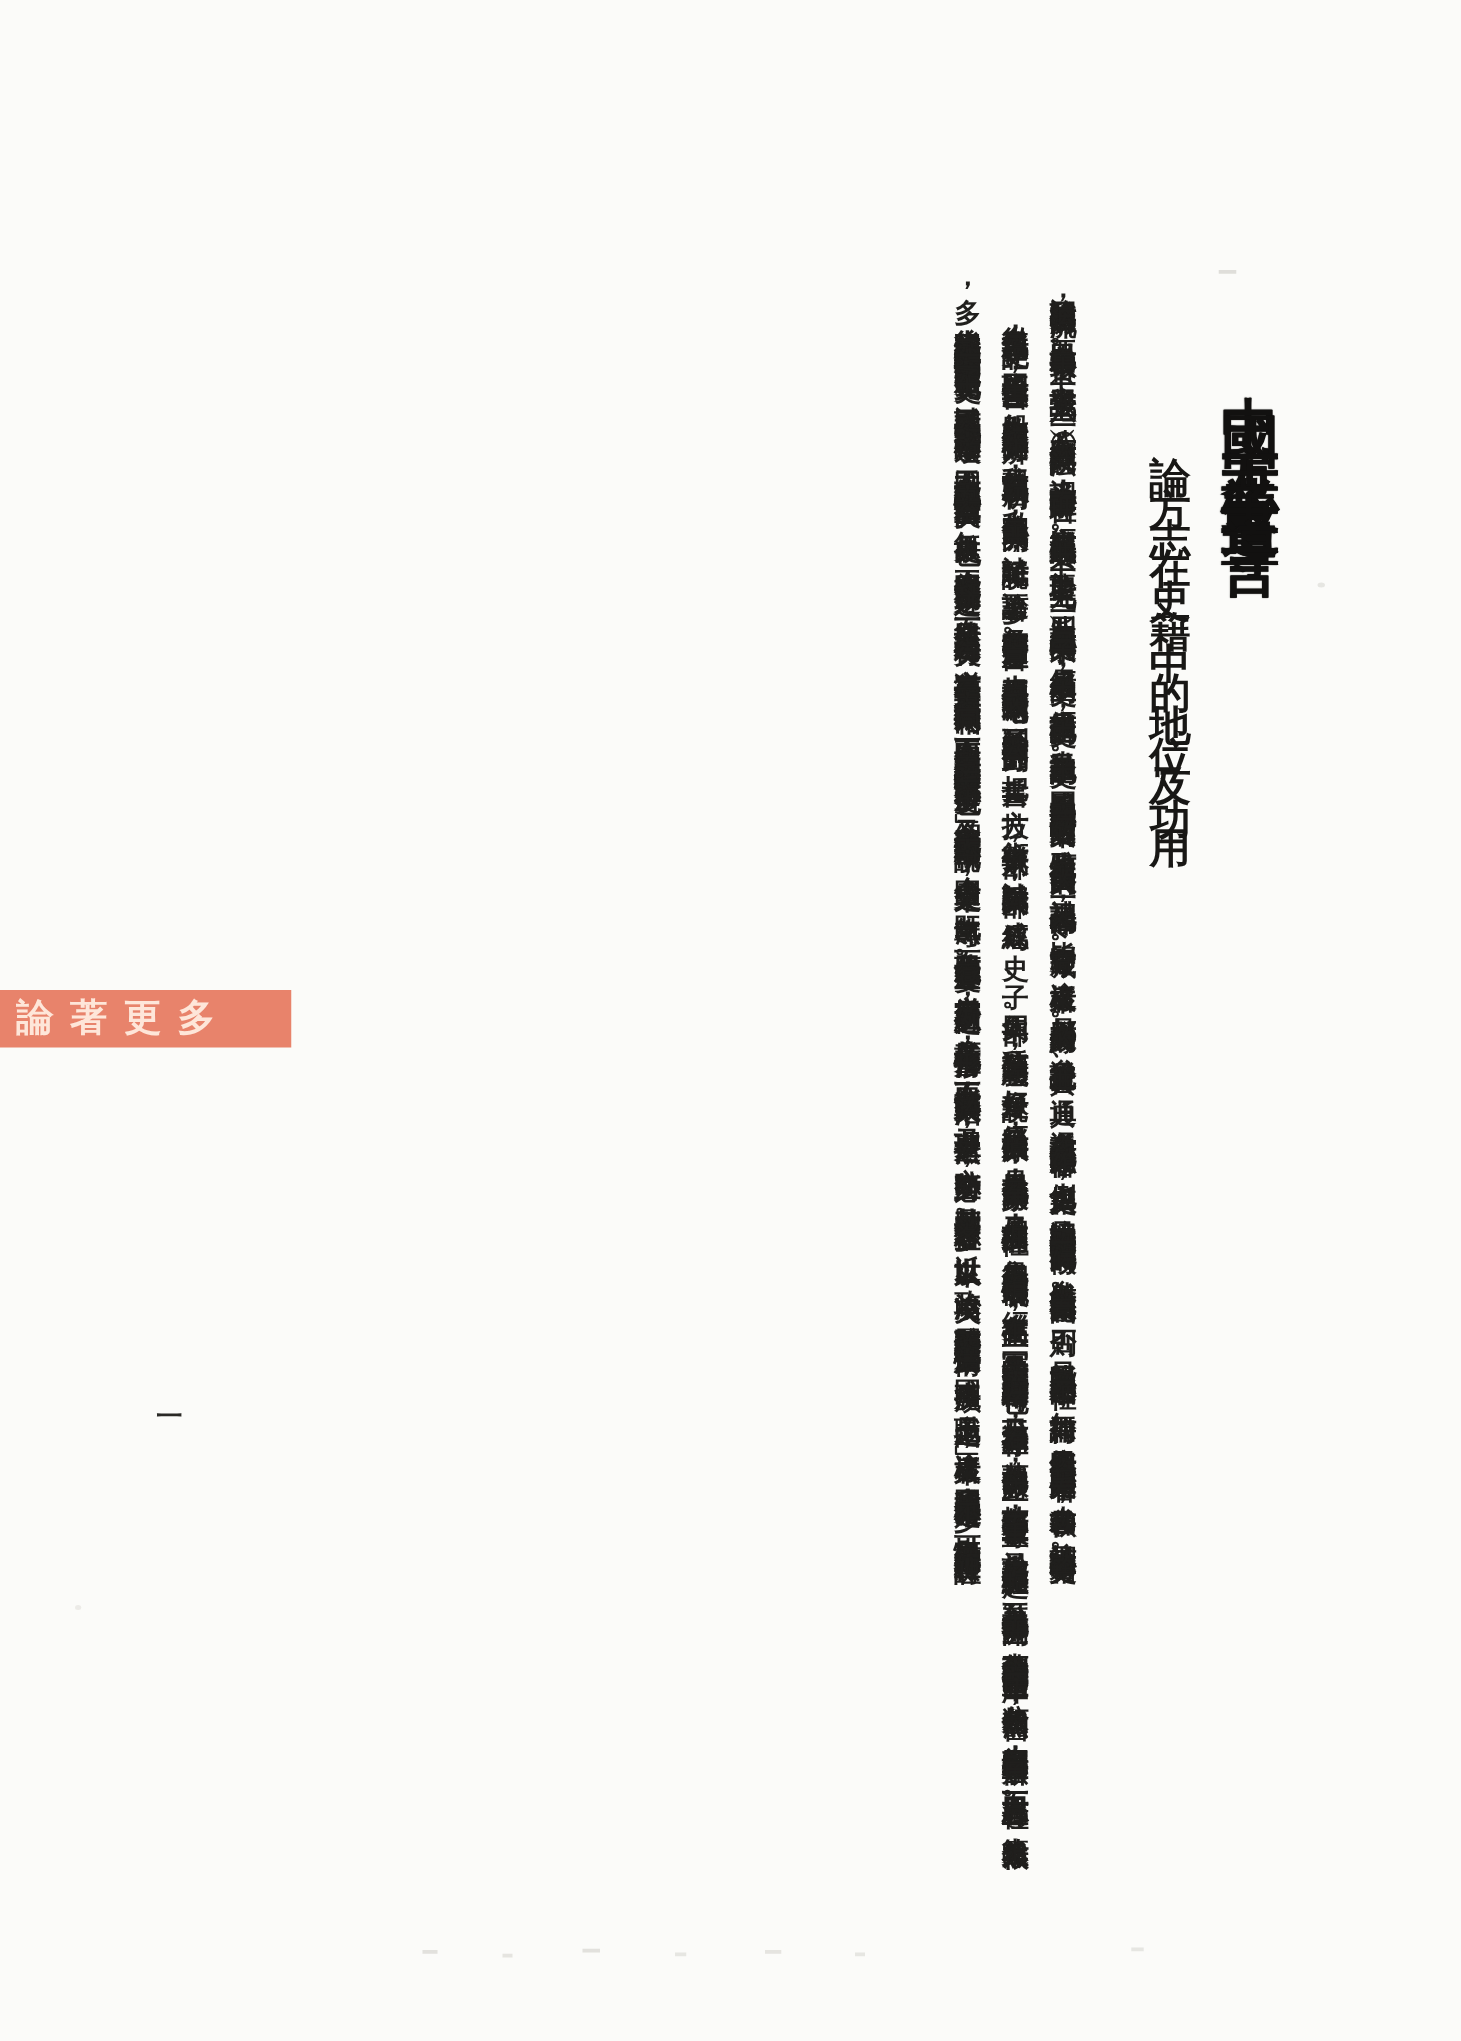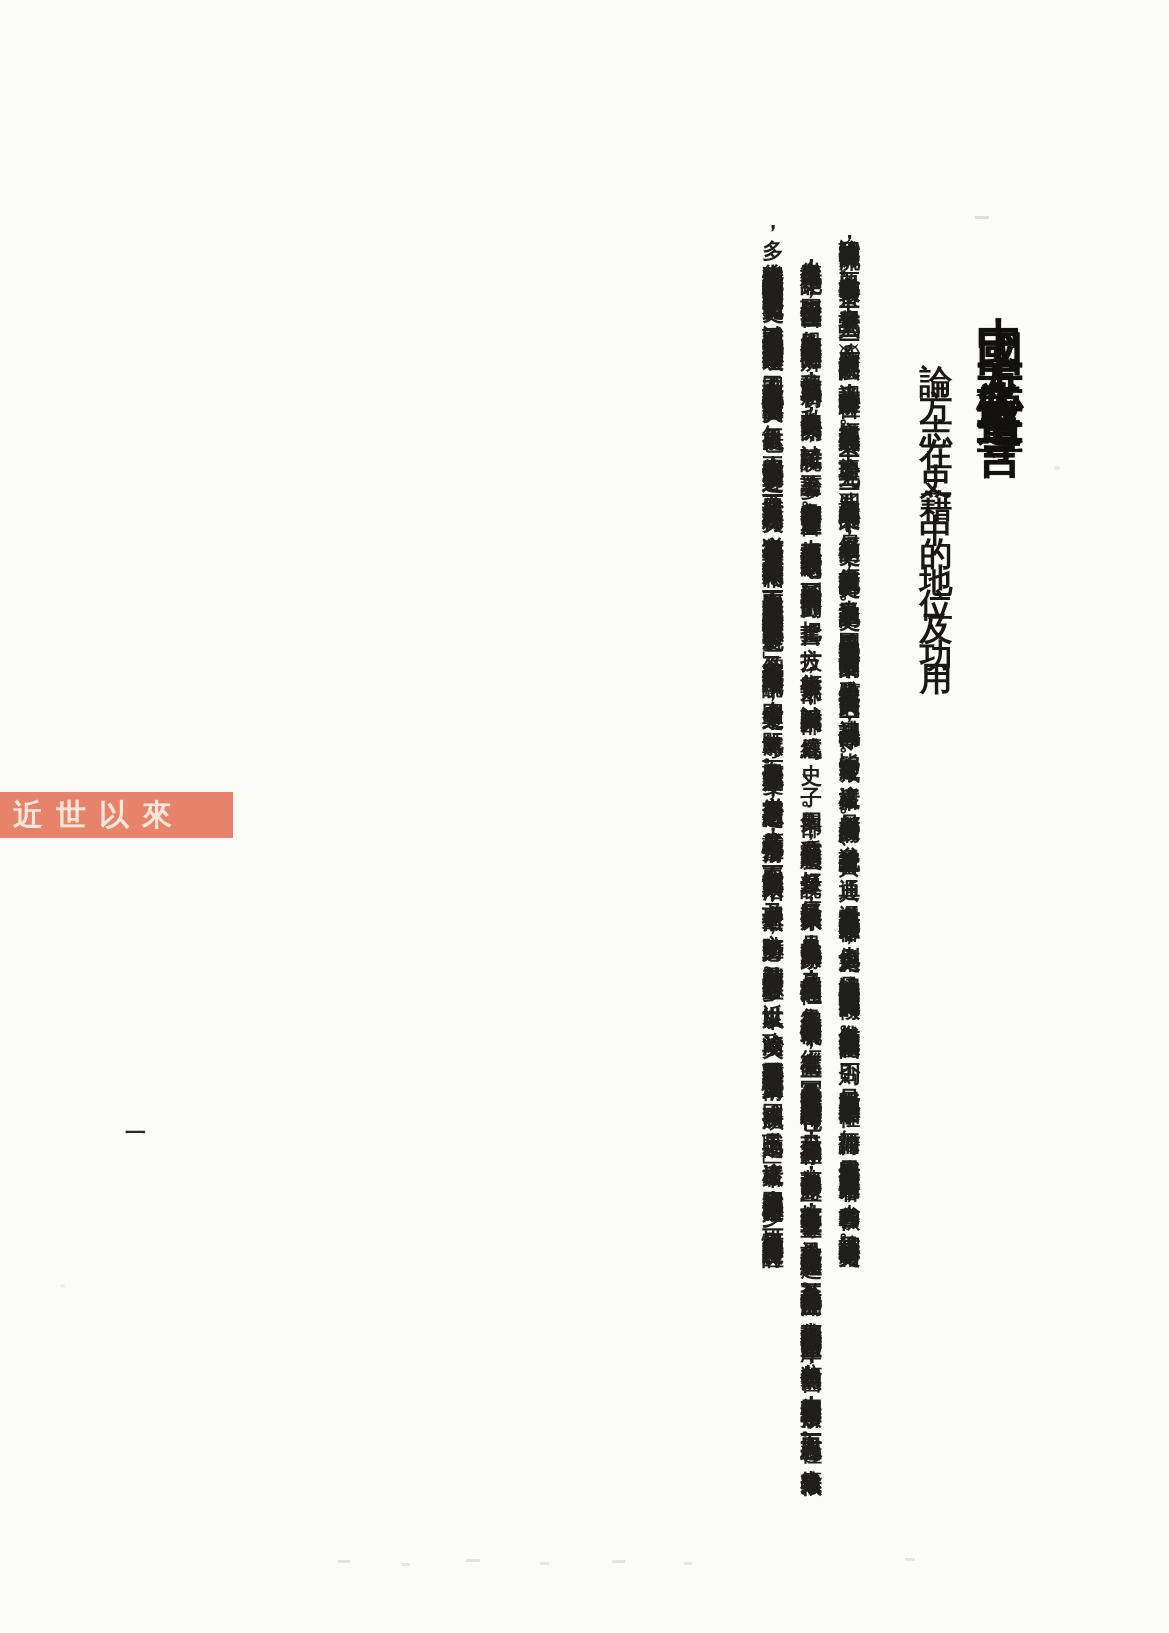--- a/index.html
+++ b/index.html
@@ -86,21 +86,21 @@
     background:#c9c7c1;
     z-index:0;
   }
 </style>
 </head>
 <body>
 
 <div class="page">
 
   <div class="watermark-band" title="九易古籍网">
-    <span class="watermark-text">近世以來</span>
+    <span class="watermark-text">論著更多</span>
   </div>
 
   <div class="book-title">中國方志叢書導言</div>
 
   <div class="subtitle">論方志在史籍中的地位及功用</div>
 
   <div class="body-text">
     <p>論我國史籍的源流，要以尙書和春秋最古。章學誠（一七三八—一八〇一）有六經皆史的說法，認爲古人未嘗離事而言理，六經皆是先王的政典。龔自珍（一七九二—一八四一）認爲六經是周史的宗子。易經是卜筮的史，書經是記言的史，春秋是記事的史。國風是史官採自民間的詩而要付之司樂的，雅頌是史官採自士大夫的，禮記是一代的律令，皆歸史官守藏。這樣看來，都是與史有緣的。參證後來把會典、通典、通考各種專記律令文獻的著作，也例入史籍，適足說明我們要研究社會全面文化的時候，自然會擴大史料的徵集範圍。否則，只能局限在政治史的小圈子裡。無論如何，依今日圖書分類愈趨精密的眼光來看，尙書和春秋，總該是上古的珍貴史籍。</p>
     <p class="indent">自從漢代司馬遷作史記，班固父子作漢書，一般人的觀念中便有經和史的分辨。魏晉南北朝以至唐初，私家修史的風氣大開，詩賦雜說，論著更多，彙存的書籍越來越豐富。本來根據內容把圖書分類列爲七略，到了晉時又有四部的劃分。把兵書、方技、術數併入子部，詩賦歸入集部，成爲經、史、子、集四部。這種分類的意義，好像是說，經是民族的大本原，史是社會文化發展的跡象，子是個人發掘的理性，集是個人自由精神的感情表現。經史高高在上，冥冥中鑄成東方文化注重通貫綜合的學術精神特色，只求互相涵攝並存，蔑視抽象的分派對立，技藝在學術上不被尊重，於是文人學士把經史纏在一起，甚至文史也弄得分拆不開。一直傳沿到清代乾隆開館重整四庫，分類仍然照舊，史部中羅列了十五類子目，而方志只有一五〇種。史籍雖然很多，後人却終不能整編歸納成一部完備而有系統的中國通史和文化史。試看民國十九年瞿兌之在方志考稿序中嘆道：「吾國人之不能認識了解吾民族性者蓋有由矣，無眞史故也。史不能明全體社會活動之迹，而徒措意於一二人之殊功美行，亦猶乎吾曹今日但知環吾左右者之思想行動大抵相同，而不知距吾曹稍遠者其思想行動乃膠附於數百千年之前而少所變也。」又余紹宋也在方志考稿序三中概說：「今者國史之業，既無專司，而著作體裁亦宜屢變。必當參用通志之例，廣載各地方社會情形，而不能偏重於中央政治，乃事理之當然，亦時勢所必至，若是則有賴於方志者益多。近世以來，政治凌夷，雖屢變而不能中理合度協於人情，國事瘣穨，職是之由。」這樣看來，我國累存的史料確是不少，可惜史學研究上還待重行檢討哩！</p>
   </div>

